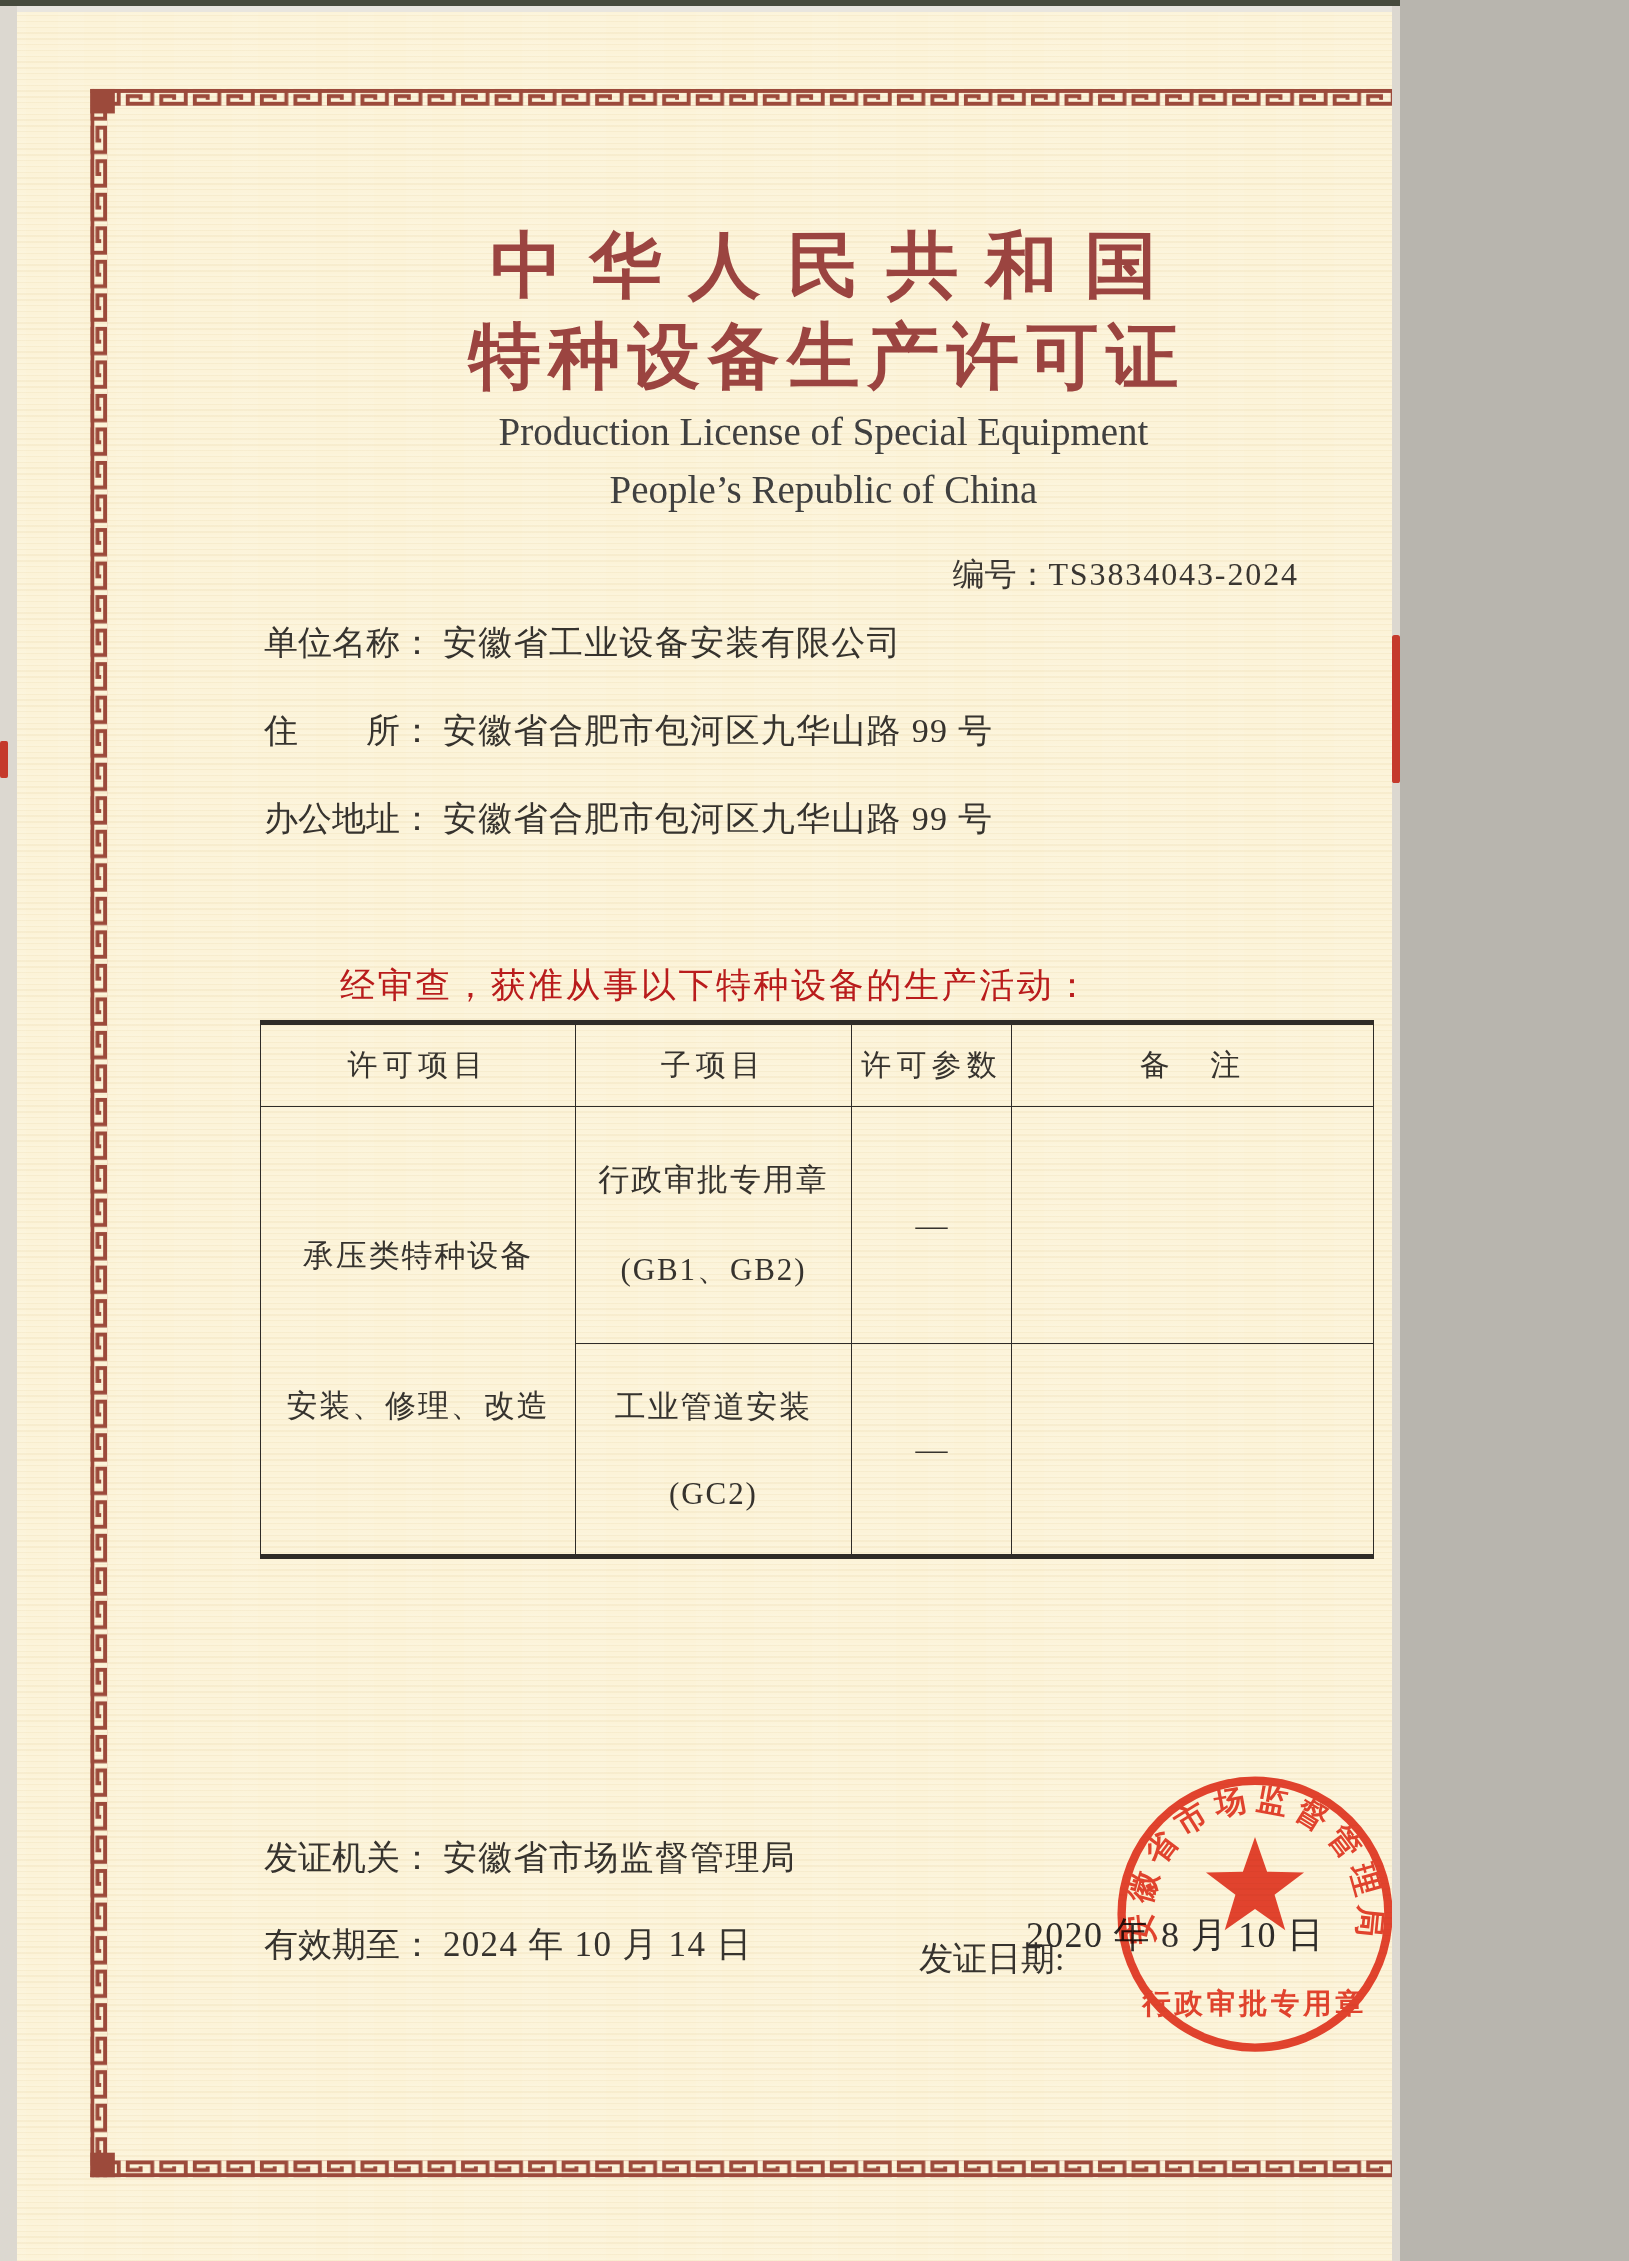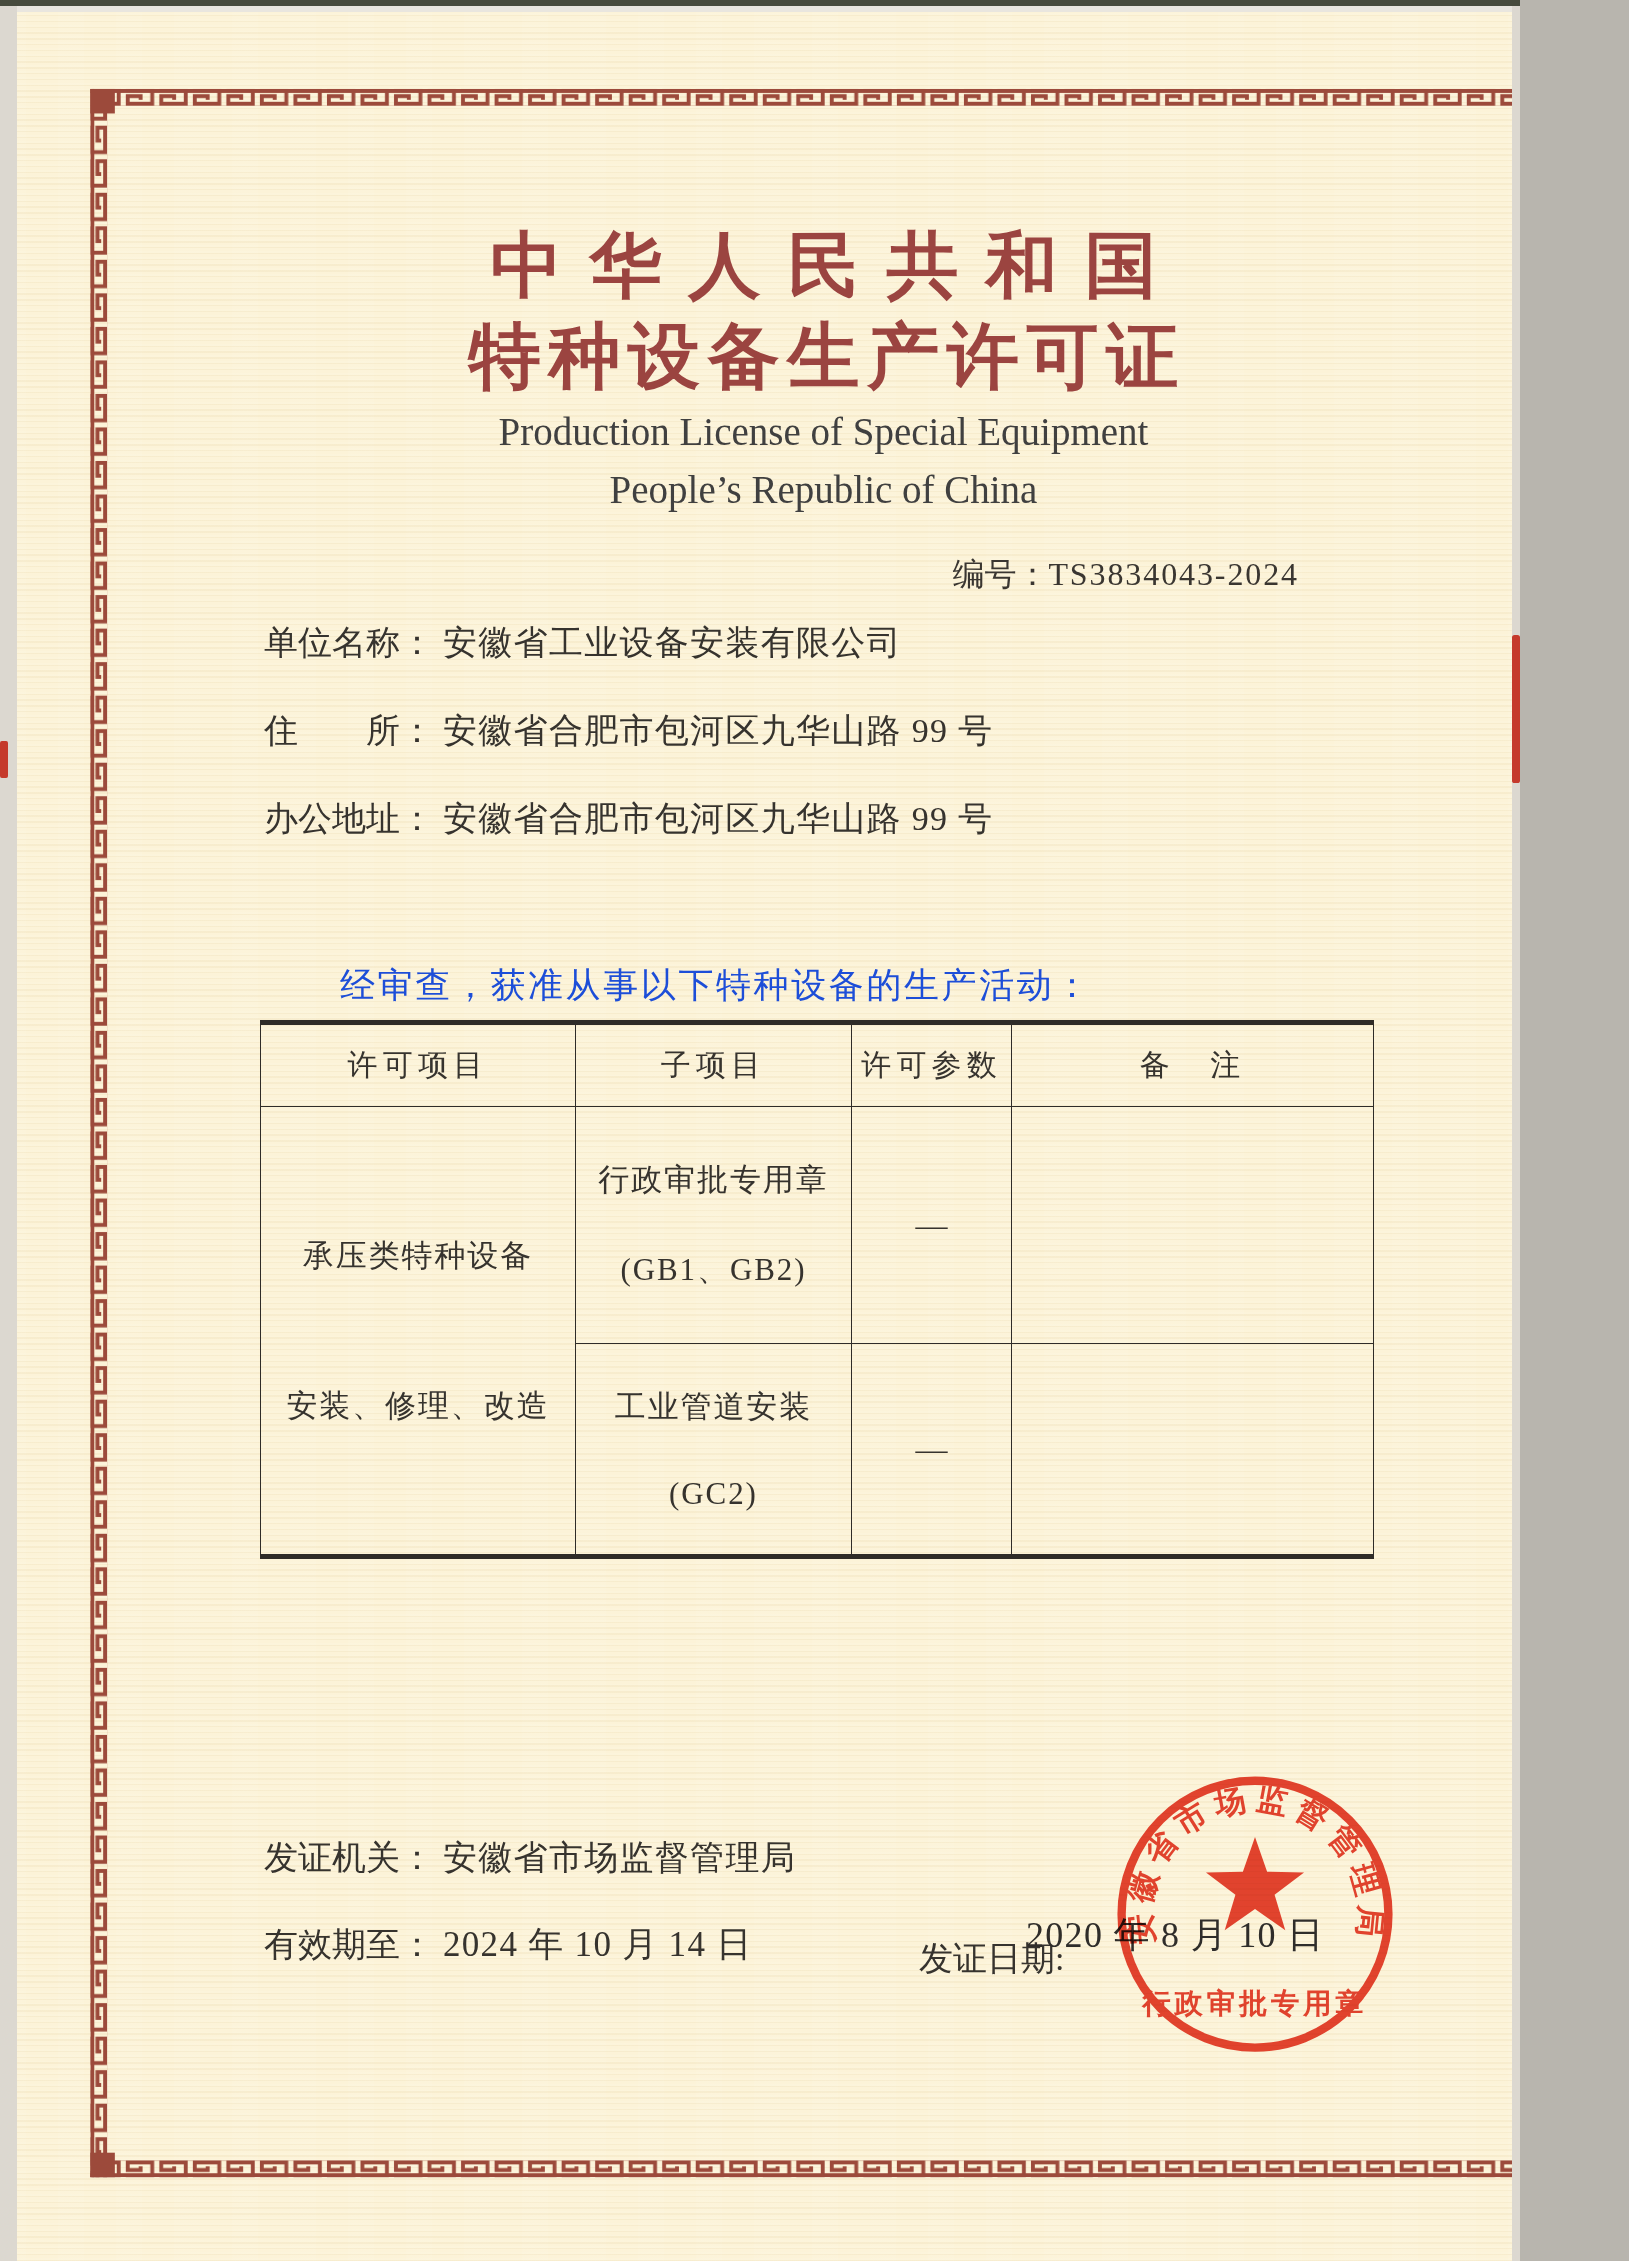--- a/index.html
+++ b/index.html
@@ -1,17 +1,17 @@
 <!DOCTYPE html>
 <html style="font-size:10.3px"><head>
 <meta charset="utf-8">
 <style>
   html,body{margin:0;padding:0;background:#b8b5ae;}
   .page{
-    position:relative;width:1520px;height:2261px;overflow:hidden;
+    position:relative;width:1400px;height:2261px;overflow:hidden;
     background:#fcf3d8;
     font-family:"Liberation Serif","DejaVu Serif",serif;
   }
   .paper-texture{
     position:absolute;inset:0;pointer-events:none;
     background:
       repeating-linear-gradient(0deg, rgba(226,206,158,.18) 0 1.3px, rgba(255,252,238,.12) 1.3px 3.2px, transparent 3.2px 5.8px),
       repeating-linear-gradient(90deg, rgba(255,255,255,.05) 0 26px, transparent 26px 58px);
   }
   .abs{position:absolute;}
@@ -22,21 +22,21 @@
   .title-en{color:#404040;font-size:39px;}
   .title-en-1{top:409px;}
   .title-en-2{top:467px;font-family:Liberation Serif, serif;}
   .serial{left:90px;width:1209px;top:553px;text-align:right;color:#3a3631;font-size:32px;}
   .serial .val{letter-spacing:1.9px;}
   .fieldline{left:264px;color:#36332e;font-size:34px;white-space:nowrap;}
   .fieldline .val{margin-left:9px;letter-spacing:1.3px;}
   .f-company{top:620px;}
   .f-residence{top:708px;}
   .f-office{top:796px;}
-  .intro{left:340px;top:962px;font-size:35px;color:#1d4ed8;letter-spacing:2.6px;}
+  .intro{left:340px;top:962px;font-size:35px;color:#b91c1c;letter-spacing:2.6px;}
   table.lic{
     position:absolute;left:260px;top:1020px;width:1114px;
     border-collapse:collapse;table-layout:fixed;
     color:#36332e;
   }
   table.lic{border-top:5.2px solid #2f2c28;border-bottom:5.2px solid #2f2c28;
     border-left:1.9px solid #2f2c28;border-right:1.9px solid #2f2c28;}
   table.lic td,table.lic th{border:1.9px solid #2f2c28;text-align:center;vertical-align:middle;
     font-weight:normal;padding:0;}
   tr.hdr{height:84px;}

